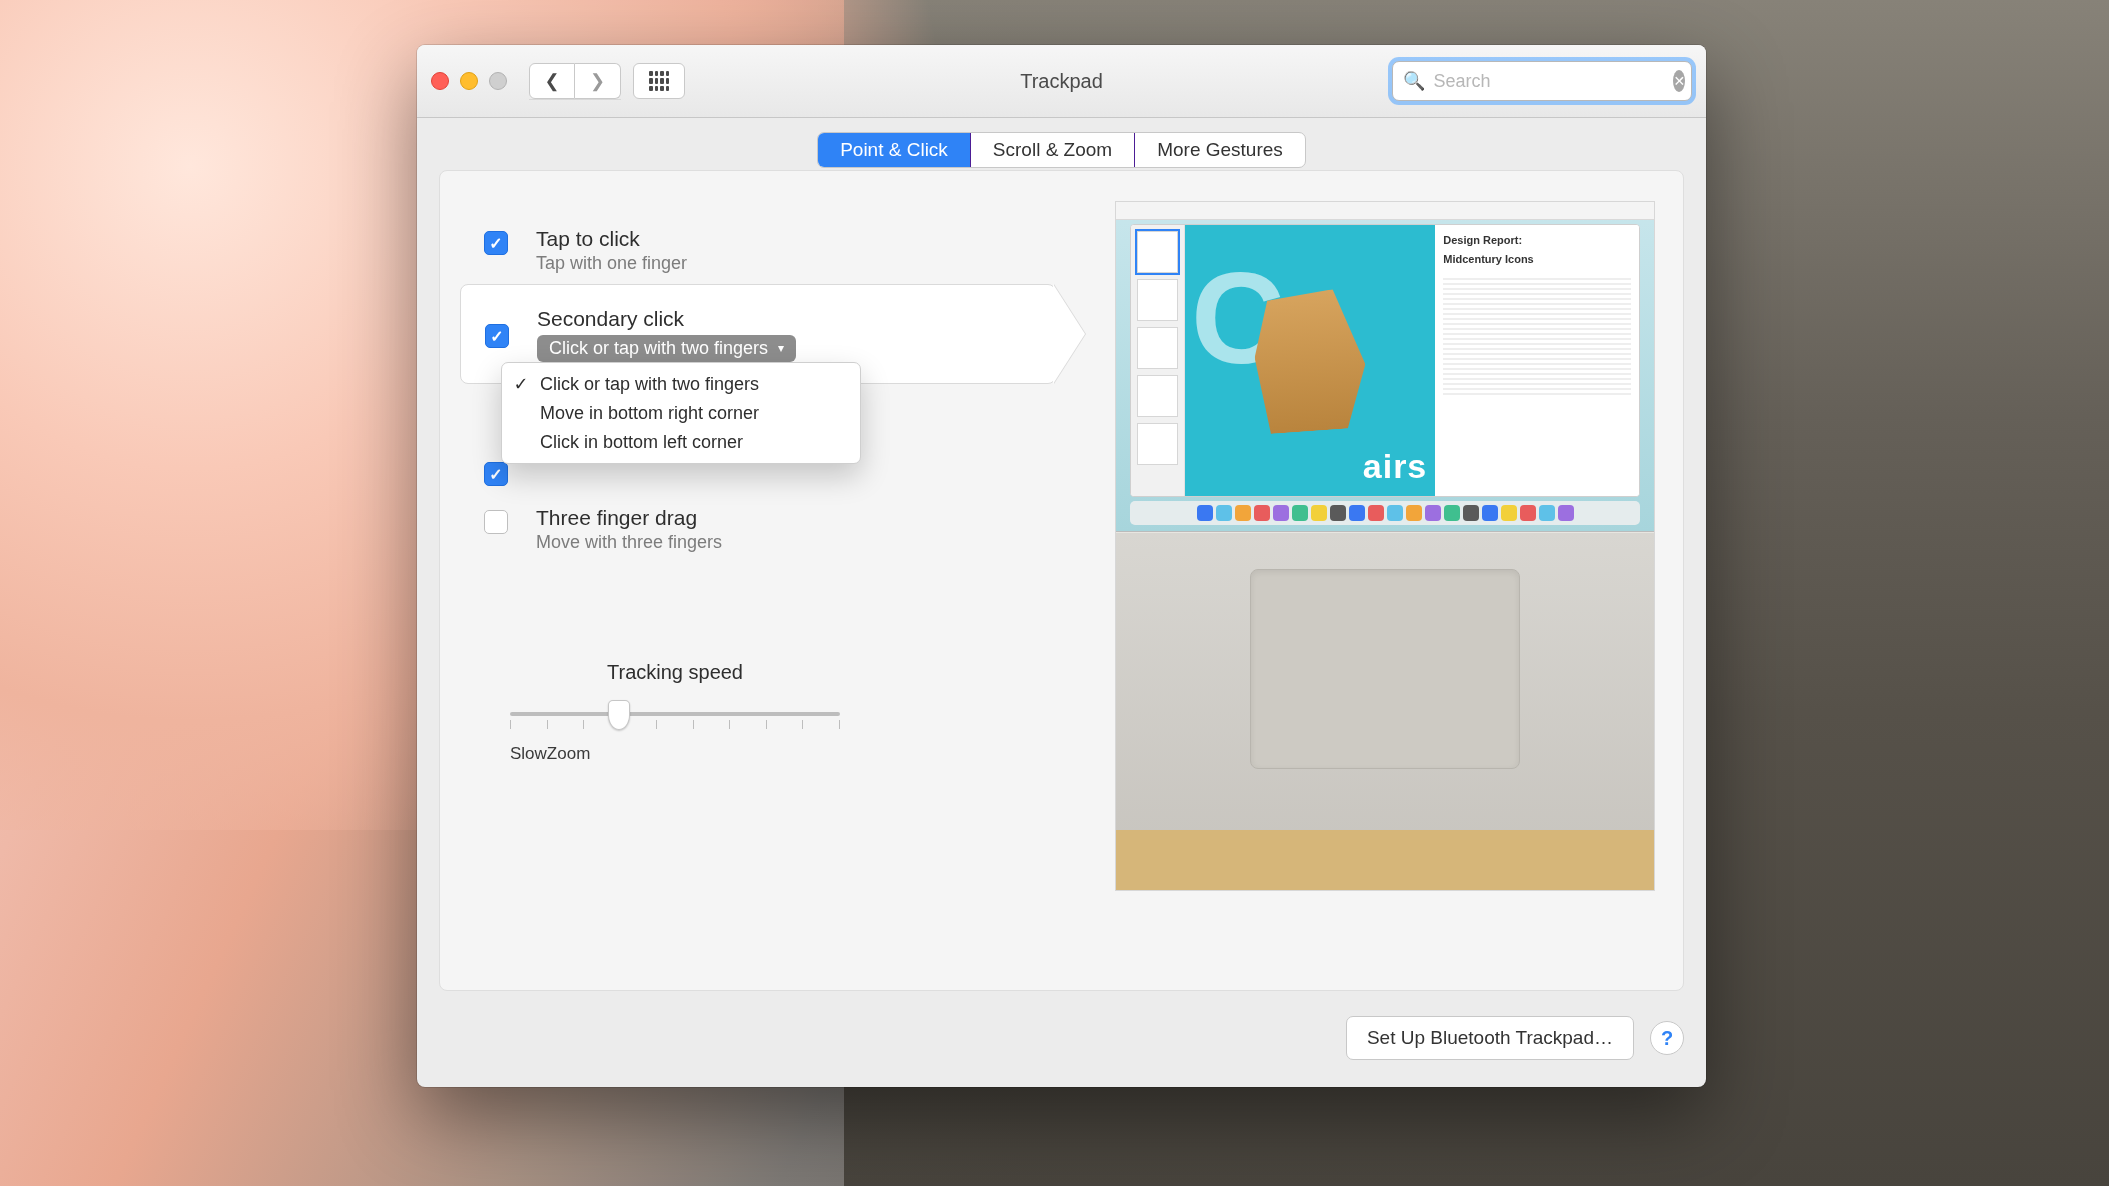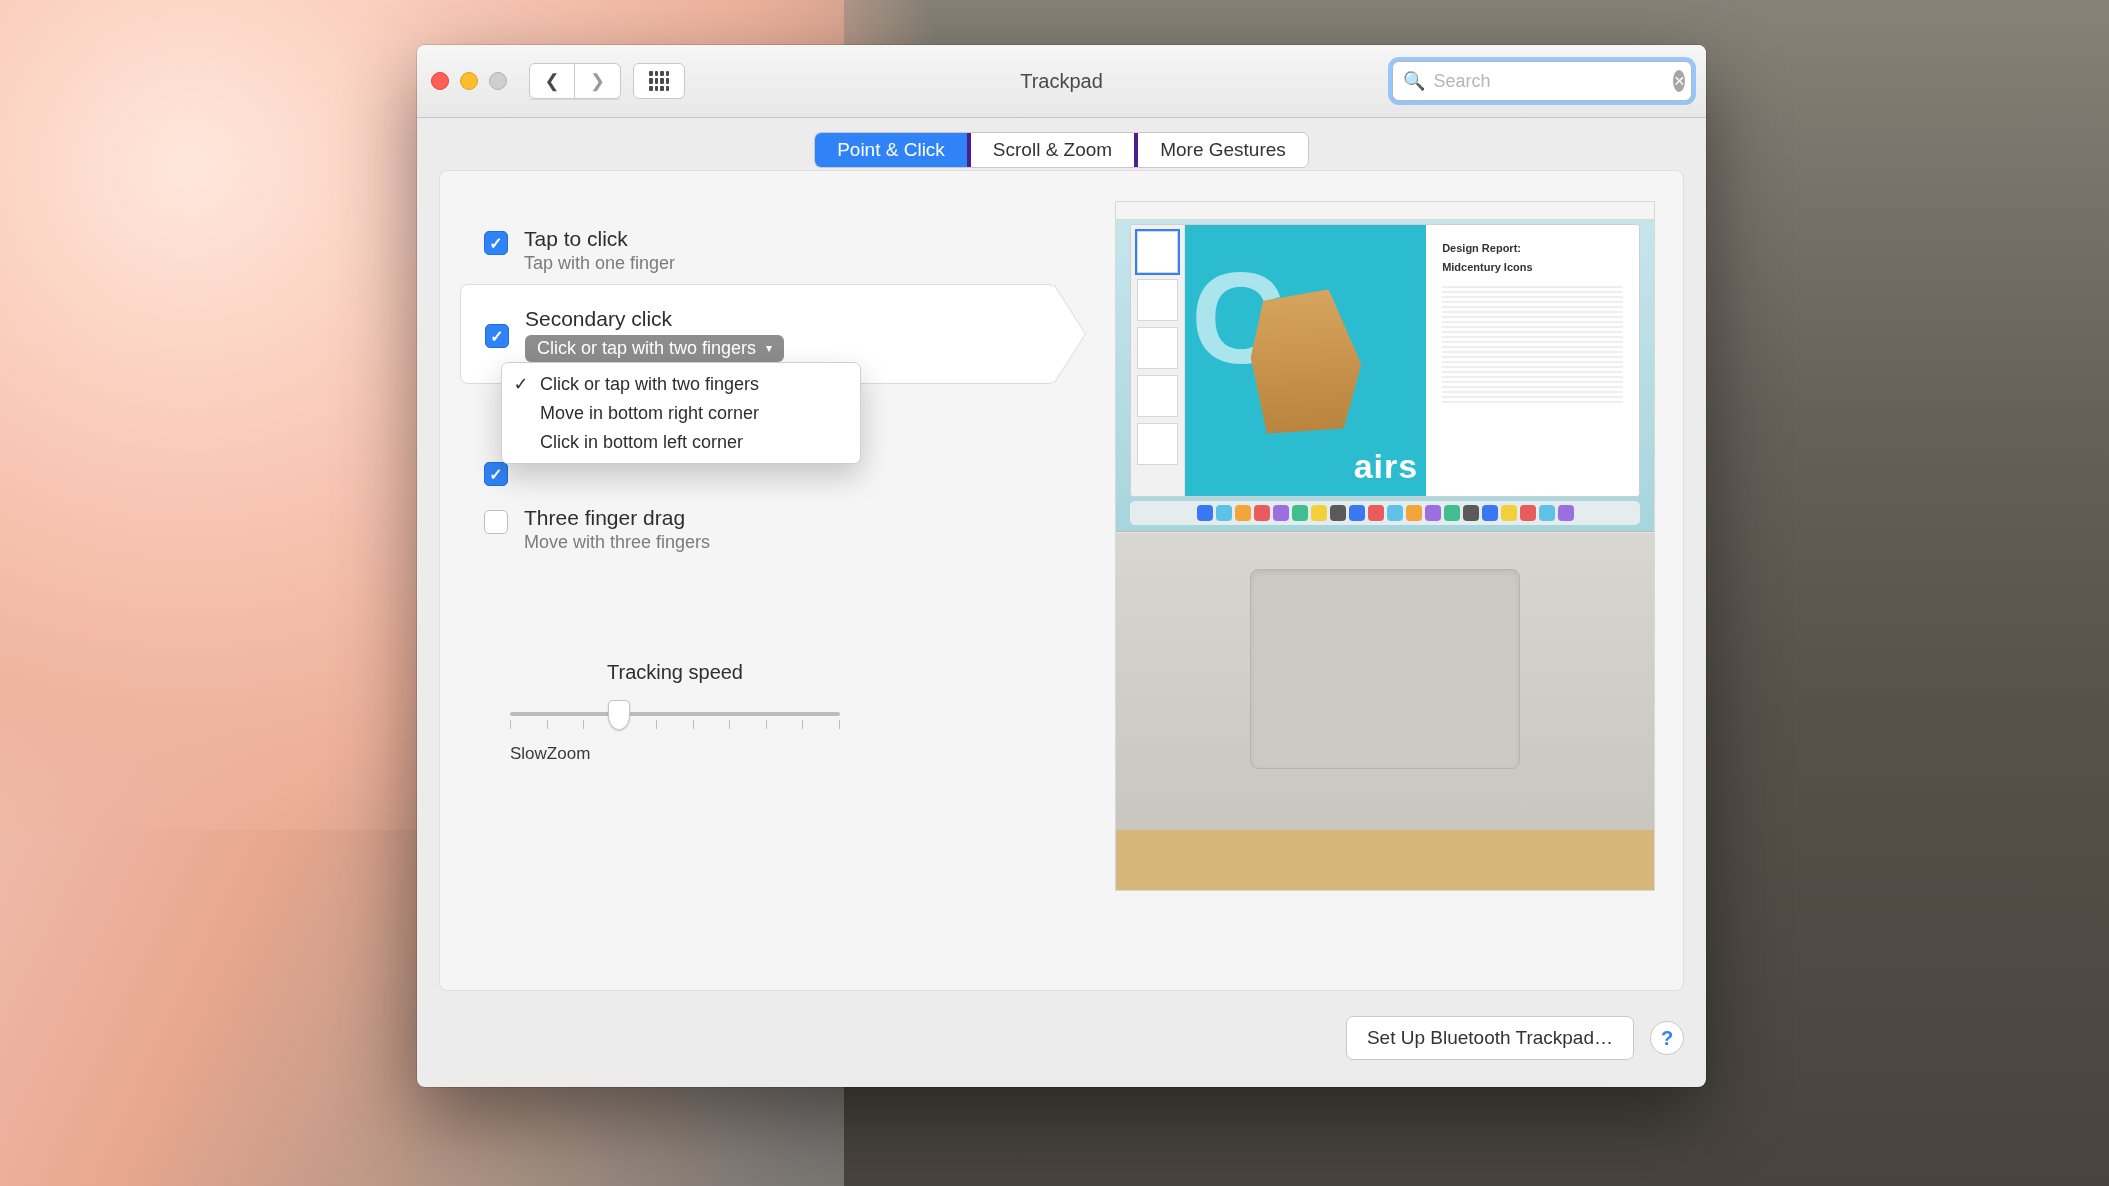--- a/index.html
+++ b/index.html
@@ -76,33 +76,33 @@
 .search-wrap .mag{color:#8e8e8e;font-size:18px;}
 .search-wrap input{flex:1;border:none;outline:none;font-size:18px;color:#404040;background:transparent;}
 .search-wrap input::placeholder{color:#b7b7b7;}
 .search-wrap .clear{width:22px;height:22px;border-radius:50%;background:#a6a6a6;color:#fff;display:flex;align-items:center;justify-content:center;font-size:14px;}
 
 
 .tabs{
   display:flex;justify-content:center;margin-top:14px;
 }
 .tabctrl{display:flex;border:1px solid #c8c8c8;border-radius:7px;overflow:hidden;background:#fff;}
-.tab{padding:6px 22px;font-size:19px;color:#333;border-right:4px solid #4c1d95;}
+.tab{padding:6px 22px;font-size:19px;color:#333;border-right:1px solid #4c1d95;}
 .tab:last-child{border-right:none;}
 .tab.sel{background:#2f83f6;color:#fff;}
 
 
 .panel{
   position:absolute;left:22px;right:22px;top:125px;bottom:96px;
   background:#f5f5f5;border:1px solid #dedede;border-radius:8px;
 }
 
 
 .options{position:absolute;left:20px;top:46px;width:596px;}
-.option{display:flex;align-items:flex-start;gap:16px;padding:10px 16px 10px 24px;position:relative;}
+.option{display:flex;align-items:flex-start;gap:28px;padding:10px 16px 10px 24px;position:relative;}
 .checkbox{
   width:24px;height:24px;border-radius:5px;border:1px solid #bfbfbf;background:#fff;
   flex:none;margin-top:4px;display:flex;align-items:center;justify-content:center;
 }
 .checkbox.checked{background:#2f83f6;border-color:#1f6fe0;}
 .checkbox.checked::after{content:"✓";color:#fff;font-size:16px;font-weight:700;}
 .opt-text .title{font-size:21px;color:#2e2e2e;}
 .opt-text .sub{font-size:18px;color:#7c7c7c;margin-top:2px;}
 
 
@@ -169,21 +169,21 @@
   display:flex;overflow:hidden;
 }
 .thumbs{width:54px;background:#f1f1f1;border-right:1px solid #e2e2e2;display:flex;flex-direction:column;gap:6px;padding:6px;}
 .thumb{height:42px;background:#fff;border:1px solid #d6d6d6;}
 .thumb.sel{outline:2px solid #2f83f6;}
 .page{flex:1;display:flex;}
 .hero{flex:1.2;background:#2cbcd0;display:flex;align-items:center;justify-content:center;position:relative;}
 .bigC{position:absolute;left:6px;top:18px;font-size:130px;color:rgba(255,255,255,.6);font-weight:700;}
 .chairs-txt{position:absolute;right:8px;bottom:10px;color:#fff;font-size:34px;font-weight:600;letter-spacing:1px;margin-top:32px;}
 .chair{width:110px;height:140px;background:linear-gradient(#d7a45e,#b9843d);clip-path:polygon(15% 5%,75% 0,100% 55%,80% 100%,10% 100%,0 45%);transform:rotate(-4deg);} 
-.copycol{flex:.9;background:#fff;padding:16px;font-size:8px;color:#888;line-height:1.4;}
+.copycol{flex:.9;background:#fff;padding:8px;font-size:8px;color:#888;line-height:1.4;}
 .copycol h4{font-size:11px;color:#333;margin-bottom:4px;}
 .dock{
   position:absolute;left:14px;right:14px;bottom:6px;height:24px;
   background:rgba(240,240,240,.85);border-radius:5px;
   display:flex;align-items:center;justify-content:center;gap:3px;padding:0 6px;
 }
 .dock span{width:16px;height:16px;border-radius:4px;}
 
 .laptop-body{
   flex:1;background:linear-gradient(#d8d6d1,#c6c3bd);

